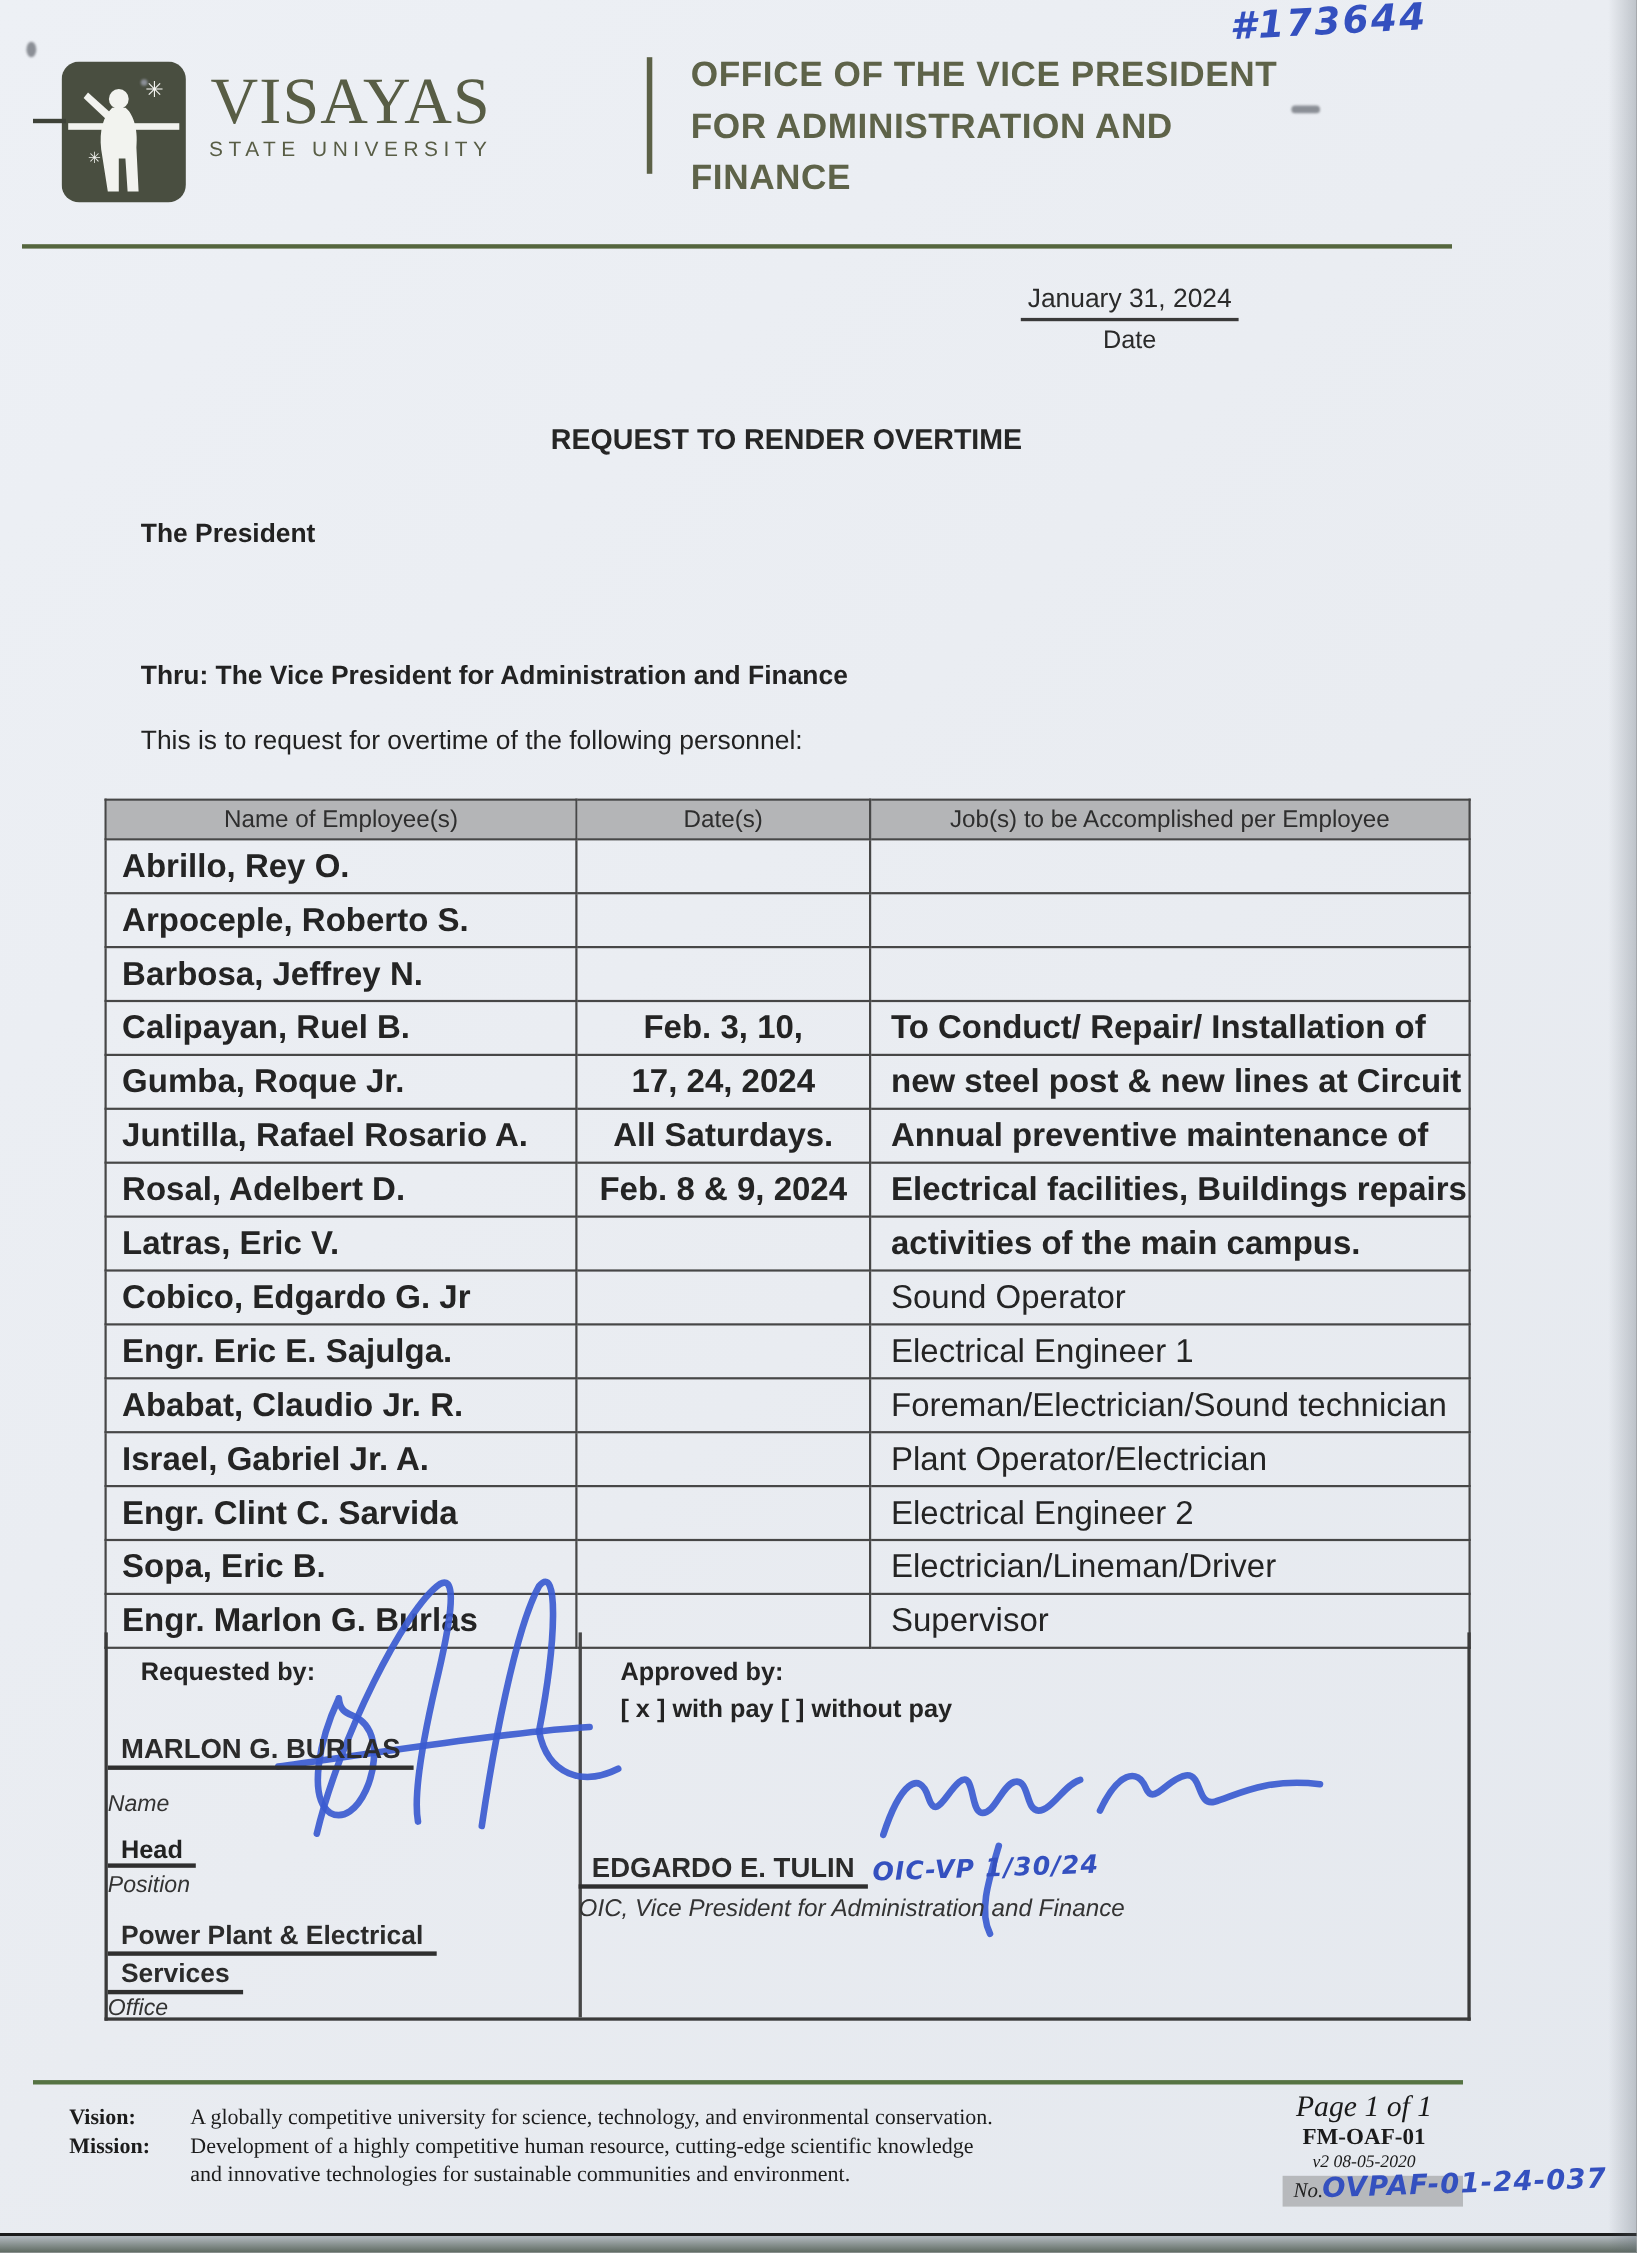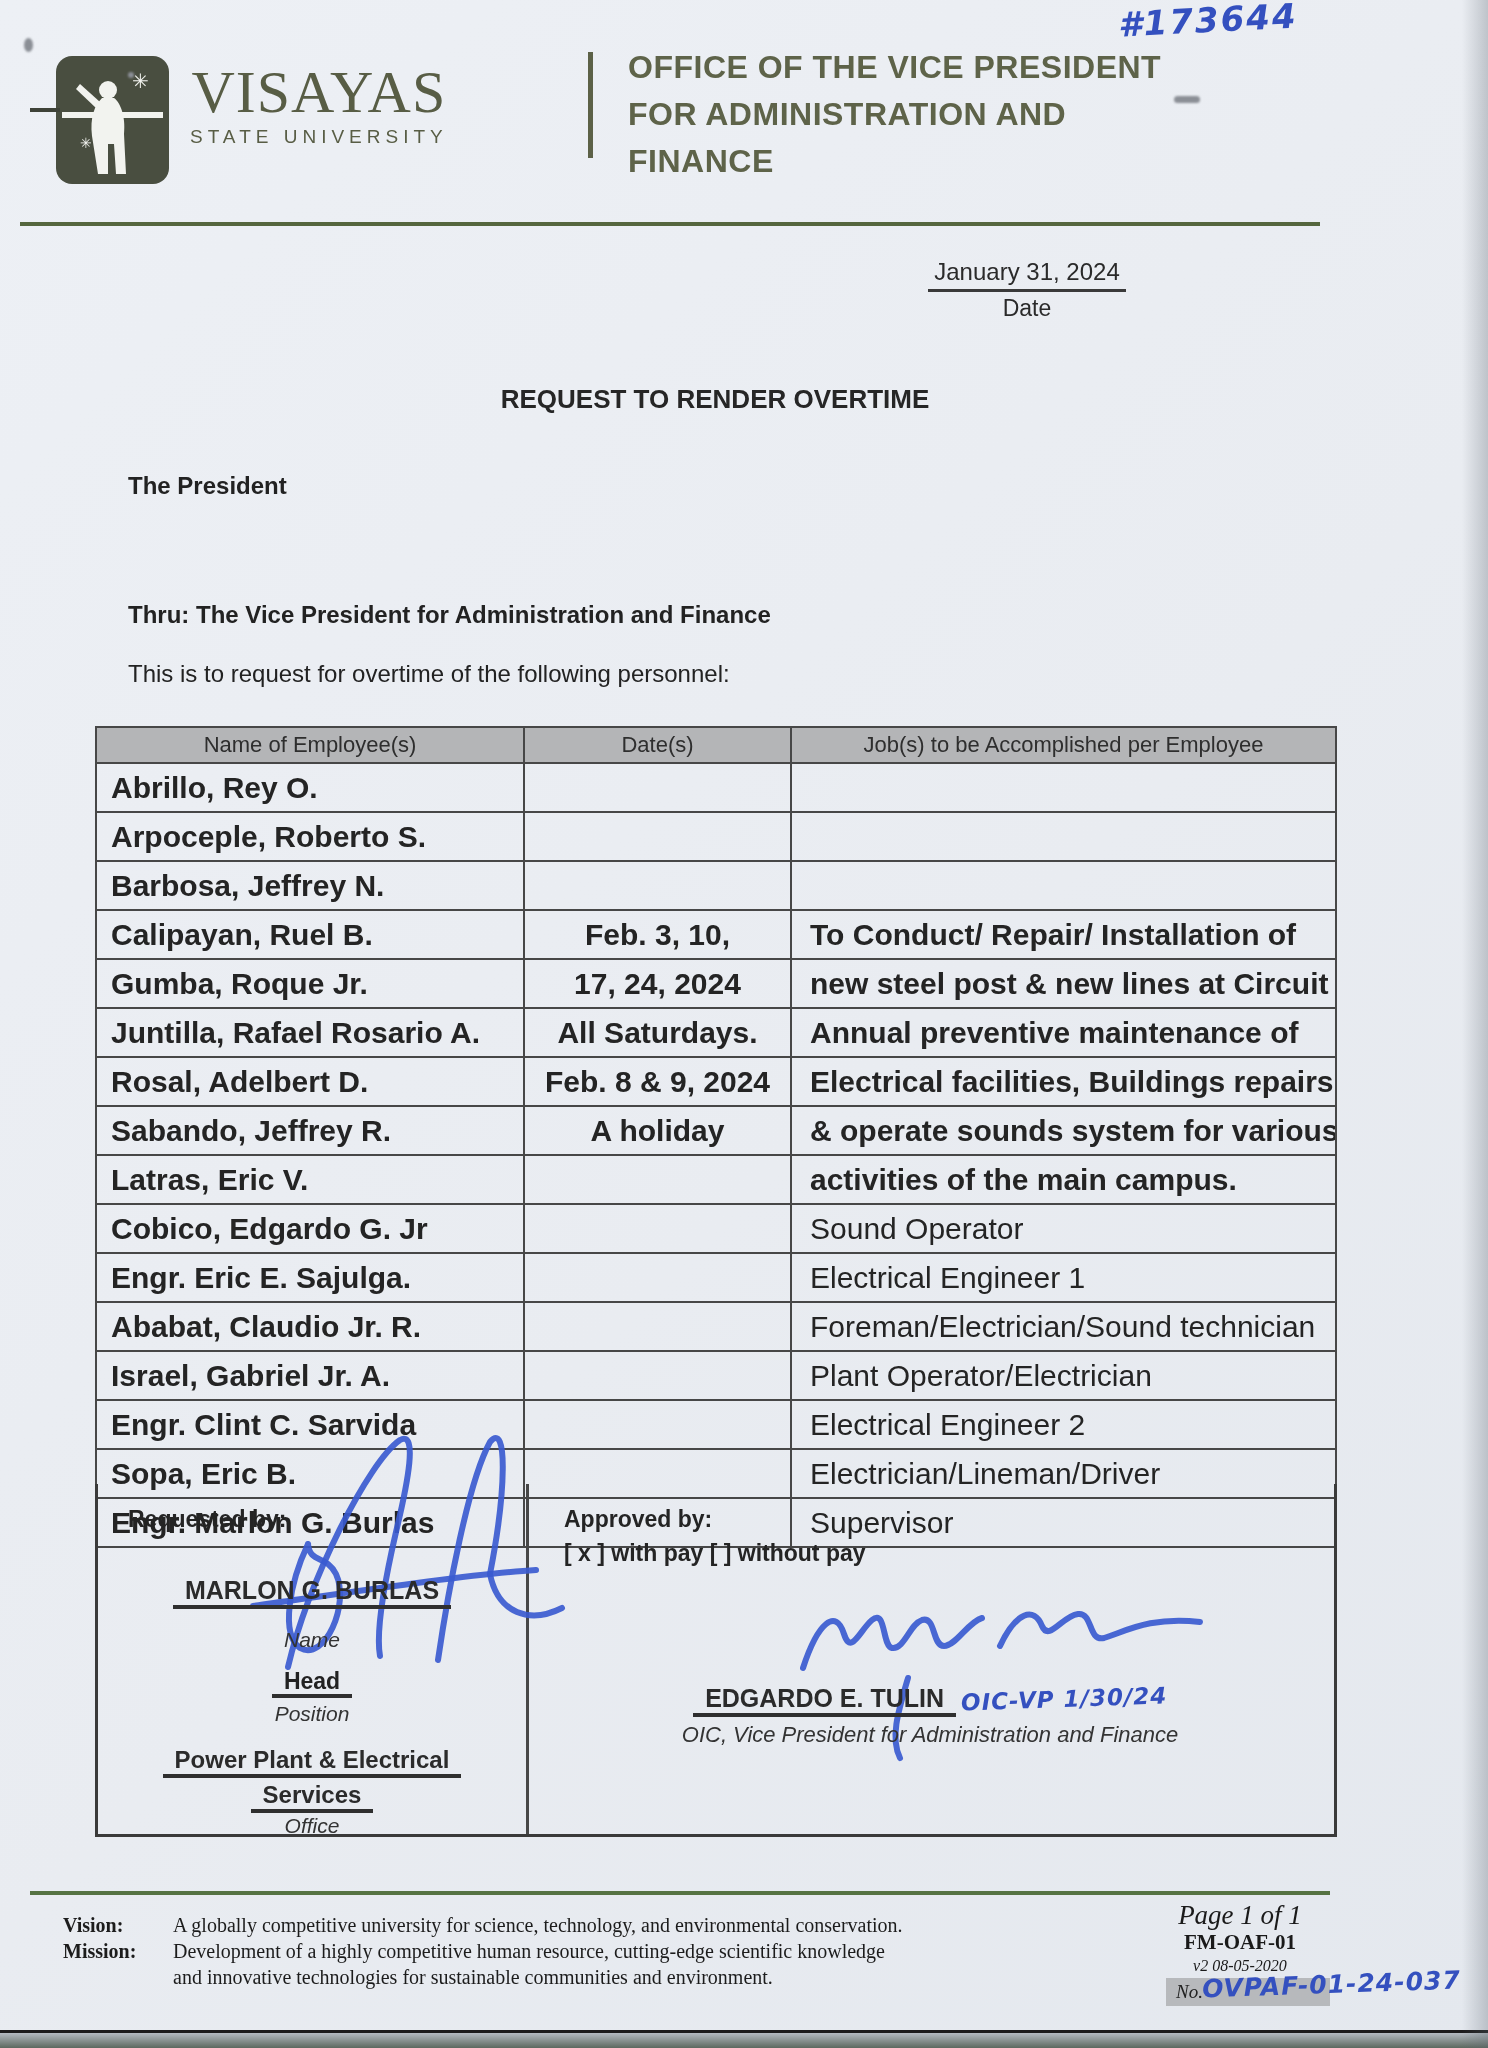--- a/index.html
+++ b/index.html
@@ -38,21 +38,21 @@
   td.date-cell{font-weight:bold; text-align:center;}
   td.job-cell{padding-left:18px;}
   td.job-cell.job-bold{font-weight:bold;}
   
   .sig-box{left:95px; top:1484px; width:1236px; height:350px; border:3px solid #3a3a3a; border-top:none;}
   .sig-divider{left:428px; top:0; bottom:0; width:3px; background:#474747;}
   .sig-label{font-size:23px; font-weight:bold; color:#242424;}
   .u-line{display:inline-block; border-bottom:4px solid #2f2f2f; padding:0 12px; line-height:1.15;}
   .sig-name{font-size:25px; font-weight:bold; color:#2b2b2b;}
   .caption{font-style:italic; font-size:21px; color:#333;}
-  .center-col{text-align:center;}
+  .center-col{text-align:left;}
   .ink{stroke:#3b5bd0; stroke-width:6; fill:none; stroke-linecap:round; opacity:.92;}
   .hand-note{color:#3450bf; font-style:italic; font-weight:bold; font-size:23px; letter-spacing:1px; transform:rotate(-2deg); font-family:"DejaVu Sans",sans-serif;}
   
   .rule-bottom{left:30px; top:1891px; width:1300px; background:#567343;}
   .serif{font-family:"Liberation Serif",serif;}
   .foot-label{font-weight:bold; font-size:20px; color:#1c1c1c;}
   .foot-text{font-size:20px; color:#1c1c1c;}
   .page-num{font-style:italic; font-size:27px; color:#1a1a1a;}
   .form-code{font-weight:bold; font-size:21px; color:#1a1a1a;}
   .form-ver{font-style:italic; font-size:16px; color:#1a1a1a;}
@@ -153,25 +153,20 @@
       <td class="name-cell">Juntilla, Rafael Rosario A.</td>
       <td class="date-cell">All Saturdays.</td>
       <td class="job-cell job-bold">Annual preventive maintenance of</td>
     </tr>
         <tr>
       <td class="name-cell">Rosal, Adelbert D.</td>
       <td class="date-cell">Feb. 8 &amp; 9, 2024</td>
       <td class="job-cell job-bold">Electrical facilities, Buildings repairs</td>
     </tr>
         <tr>
-      <td class="name-cell">Sabando, Jeffrey R.</td>
-      <td class="date-cell">A holiday</td>
-      <td class="job-cell job-bold">&amp; operate sounds system for various</td>
-    </tr>
-        <tr>
       <td class="name-cell">Latras, Eric V.</td>
       <td class="date-cell"></td>
       <td class="job-cell job-bold">activities of the main campus.</td>
     </tr>
         <tr>
       <td class="name-cell">Cobico, Edgardo G. Jr</td>
       <td class="date-cell"></td>
       <td class="job-cell">Sound Operator</td>
     </tr>
         <tr>

